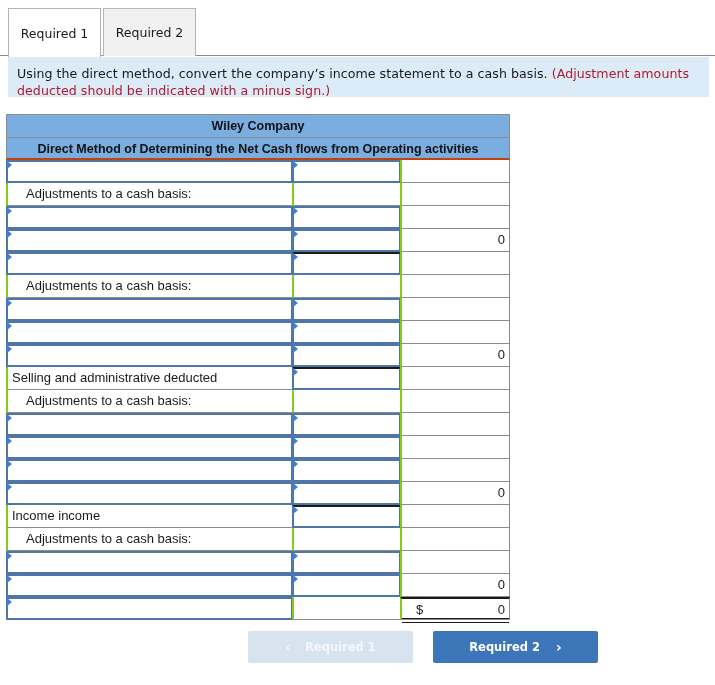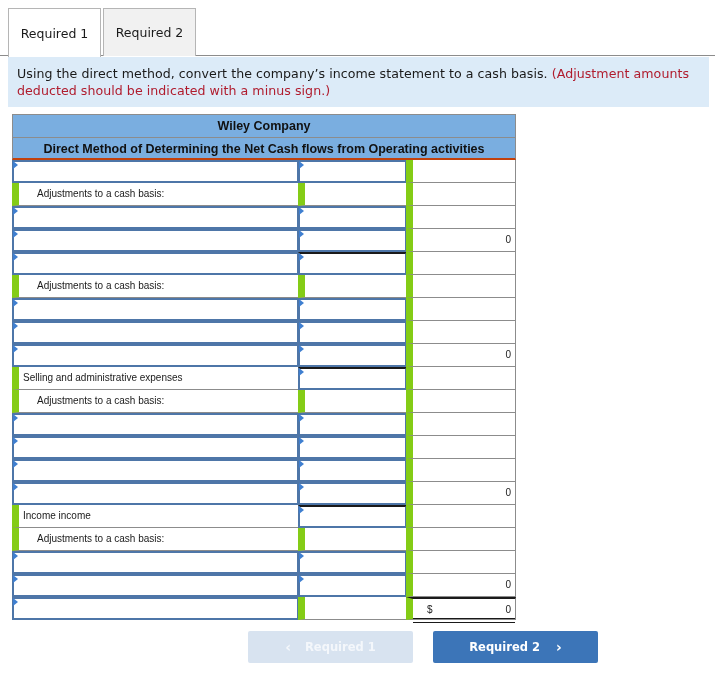--- a/index.html
+++ b/index.html
@@ -7,33 +7,33 @@
   body { position: relative; font-family: "DejaVu Sans", sans-serif; color: #1a1a1a; }
 
   .tabs { position: absolute; left: 0; top: 0; width: 715px; height: 56px; border-bottom: 1px solid #8c8c8c; }
   .tab { position: absolute; top: 8px; height: 48px; border: 1px solid #b5b5b5; border-bottom: none;
          font-size: 12.5px; display: flex; align-items: center; justify-content: center; cursor: pointer; }
   .tab.active { background: #ffffff; height: 49px; z-index: 2; }
   .tab.inactive { background: #f1f1f1; }
   .tab1 { left: 8px; width: 93px; }
   .tab2 { left: 103px; width: 93px; }
 
-  .instructions { position: absolute; left: 8px; top: 57px; width: 701px; height: 50px; background: #dcebf8;
+  .instructions { position: absolute; left: 8px; top: 57px; width: 701px; height: 40px; background: #dcebf8;
                   padding: 9px 0 0 9px; font-size: 12.6px; line-height: 16.5px; letter-spacing: 0.05px; }
   .instructions .red { color: #b01c2e; }
 
-  .table-wrap { position: absolute; left: 6px; top: 114px; width: 496px; margin-left: 6px; }
+  .table-wrap { position: absolute; left: 6px; top: 114px; width: 496px; }
   .hdr { width: 504px; height: 23px; background: #7aaee0; border: 1px solid #8c8c8c; border-bottom: none;
          font-family: "Liberation Sans", sans-serif; font-weight: bold; font-size: 12.5px; text-align: center;
          line-height: 22px; color: #111; }
   .hdr.second { border-bottom: 2px solid #c2410c; }
 
   .row { position: relative; width: 504px; height: 23px; }
-  .cell { position: absolute; top: 0; height: 23px; border-left: 7px solid #84cc16; border-bottom: 1px solid #8c8c8c;
-          font-family: "Liberation Sans", sans-serif; font-size: 10px; line-height: 22px; }
+  .cell { position: absolute; top: 0; height: 23px; border-left: 2px solid #84cc16; border-bottom: 1px solid #8c8c8c;
+          font-family: "Liberation Sans", sans-serif; font-size: 13px; line-height: 22px; }
   .c1 { left: 0; width: 287px; }
   .c2 { left: 286px; width: 109px; }
   .c3 { left: 394px; width: 110px; border-right: 1px solid #8c8c8c; text-align: right; padding-right: 4px; }
   .c3 .dollar { position: absolute; left: 14px; }
 
   .input-cell { position: absolute; top: 0; height: 23px; background: #ffffff; border: 2px solid #4e76a8; }
   .input-cell.i1 { left: 0; width: 287px; }
   .input-cell.i2 { left: 286px; width: 109px; }
   .input-cell::before { content: ""; position: absolute; left: -1px; top: -1px; width: 0; height: 0;
                         border-top: 4px solid transparent; border-bottom: 4px solid transparent;
@@ -117,21 +117,21 @@
         <div class="input-cell i2"></div>
         <div class="cell c3"><span></span></div>
       </div>
       <div class="row">
         <div class="input-cell i1"></div>
         <div class="input-cell i2"></div>
         <div class="cell c3"><span>0</span></div>
       </div>
       <div class="row">
         <div class="cell c1">
-          <div class="label">Selling and administrative expenses</div>
+          <div class="label">Selling and administrative deducted</div>
         </div>
         <div class="input-cell i2 topline"></div>
         <div class="cell c3"></div>
       </div>
       <div class="row">
         <div class="cell c1">
           <div class="label indent">Adjustments to a cash basis:</div>
         </div>
         <div class="cell c2"></div>
         <div class="cell c3"></div>

